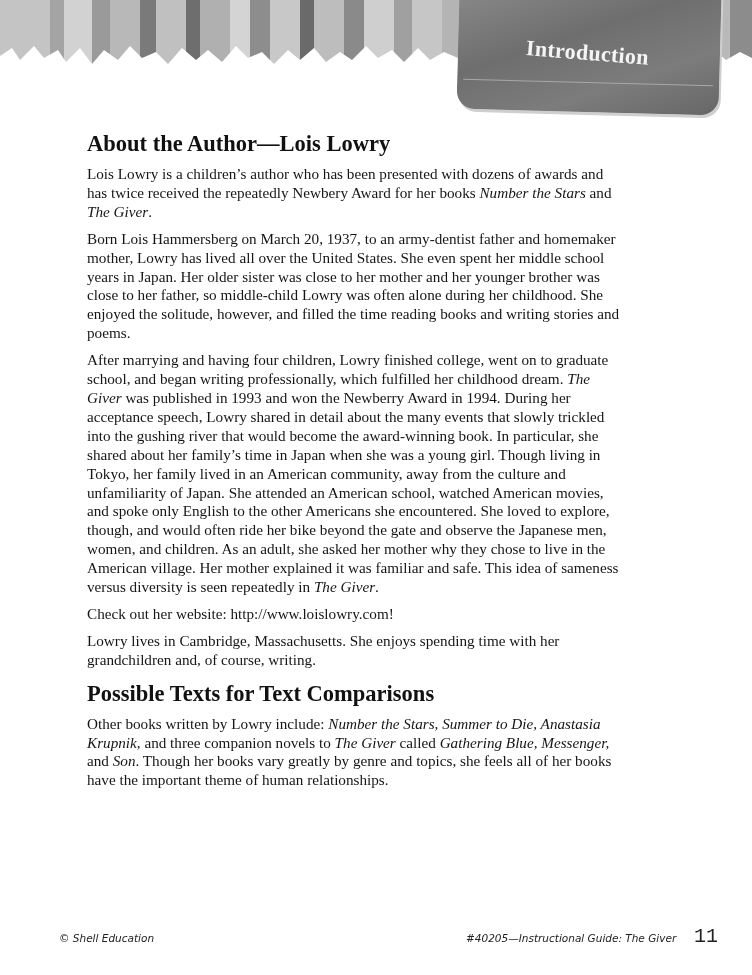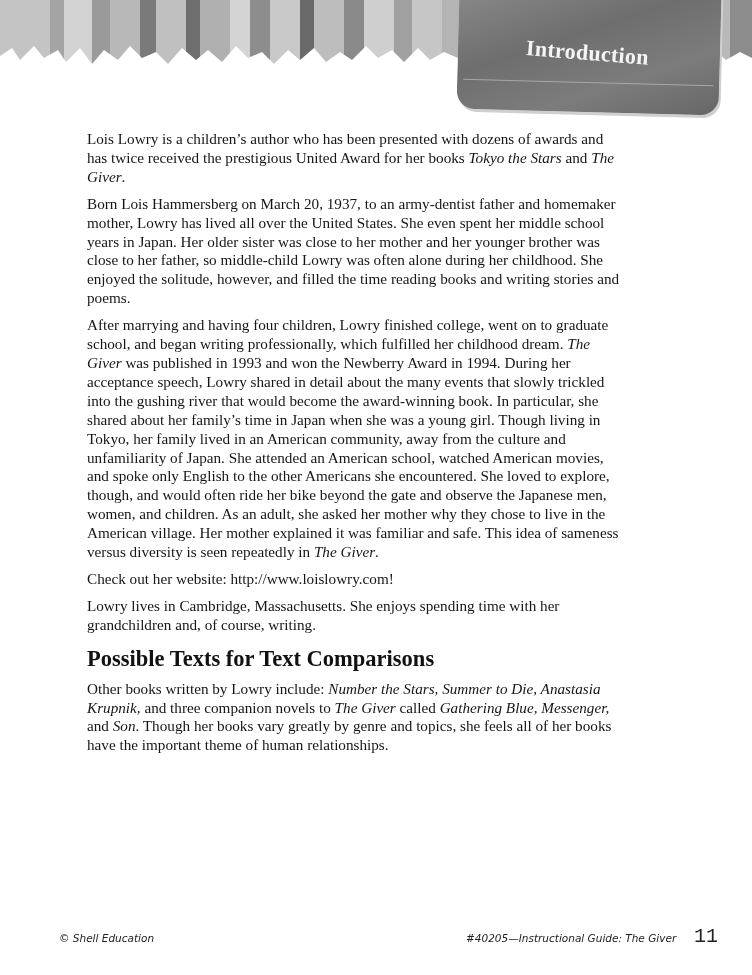--- a/index.html
+++ b/index.html
@@ -52,21 +52,22 @@
     <path d="M0,18 L12,10 L20,22 L34,8 L44,20 L58,12 L66,24 L80,10 L92,26 L104,12 L118,22 L130,8 L142,20 L156,14 L168,26 L182,10 L196,22 L208,12 L222,24 L236,8 L248,20 L262,14 L274,26 L288,12 L300,22 L314,10 L326,24 L340,14 L352,22 L366,8 L378,20 L392,12 L404,24 L418,10 L430,22 L444,14 L458,20 L700,20 L712,10 L726,22 L740,14 L752,20 L752,40 L0,40 Z" fill="#ffffff"></path>
   </svg>
 </div>
 
 <div class="tab">
   <div class="tab-line"></div>
   <div class="tab-title">Introduction</div>
 </div>
 
 <div class="content">
-  <p><span>Lois Lowry is a children’s author who has been presented with dozens of awards and has twice received the prestigious United Award for her books </span><i>Tokyo the Stars</i><span> and </span><i>The Giver</i><span>.</span></p>
+  <h2>About the Author—Lois Lowry</h2>
+  <p><span>Lois Lowry is a children’s author who has been presented with dozens of awards and has twice received the repeatedly Newbery Award for her books </span><i>Number the Stars</i><span> and </span><i>The Giver</i><span>.</span></p>
   <p>Born Lois Hammersberg on March 20, 1937, to an army-dentist father and homemaker mother, Lowry has lived all over the United States.  She even spent her middle school years in Japan.  Her older sister was close to her mother and her younger brother was close to her father, so middle-child Lowry was often alone during her childhood.  She enjoyed the solitude, however, and filled the time reading books and writing stories and poems.</p>
   <p><span>After marrying and having four children, Lowry finished college, went on to graduate school, and began writing professionally, which fulfilled her childhood dream.  </span><i>The Giver</i><span> was published in 1993 and won the Newberry Award in 1994.  During her acceptance speech, Lowry shared in detail about the many events that slowly trickled into the gushing river that would become the award-winning book.  In particular, she shared about her family’s time in Japan when she was a young girl.  Though living in Tokyo, her family lived in an American community, away from the culture and unfamiliarity of Japan.  She attended an American school, watched American movies, and spoke only English to the other Americans she encountered.  She loved to explore, though, and would often ride her bike beyond the gate and observe the Japanese men, women, and children.  As an adult, she asked her mother why they chose to live in the American village.  Her mother explained it was familiar and safe.  This idea of sameness versus diversity is seen repeatedly in </span><i>The Giver</i><span>.</span></p>
   <p>Check out her website: http://www.loislowry.com!</p>
   <p>Lowry lives in Cambridge, Massachusetts.  She enjoys spending time with her grandchildren and, of course, writing.</p>
 
   <h2 class="h2b">Possible Texts for Text Comparisons</h2>
   <p><span>Other books written by Lowry include: </span><i>Number the Stars, Summer to Die, Anastasia Krupnik,</i><span> and three companion novels to </span><i>The Giver</i><span> called </span><i>Gathering Blue, Messenger,</i><span> and </span><i>Son</i><span>.  Though her books vary greatly by genre and topics, she feels all of her books have the important theme of human relationships.</span></p>
 </div>
 
 <div class="footer-left">© Shell Education</div>

